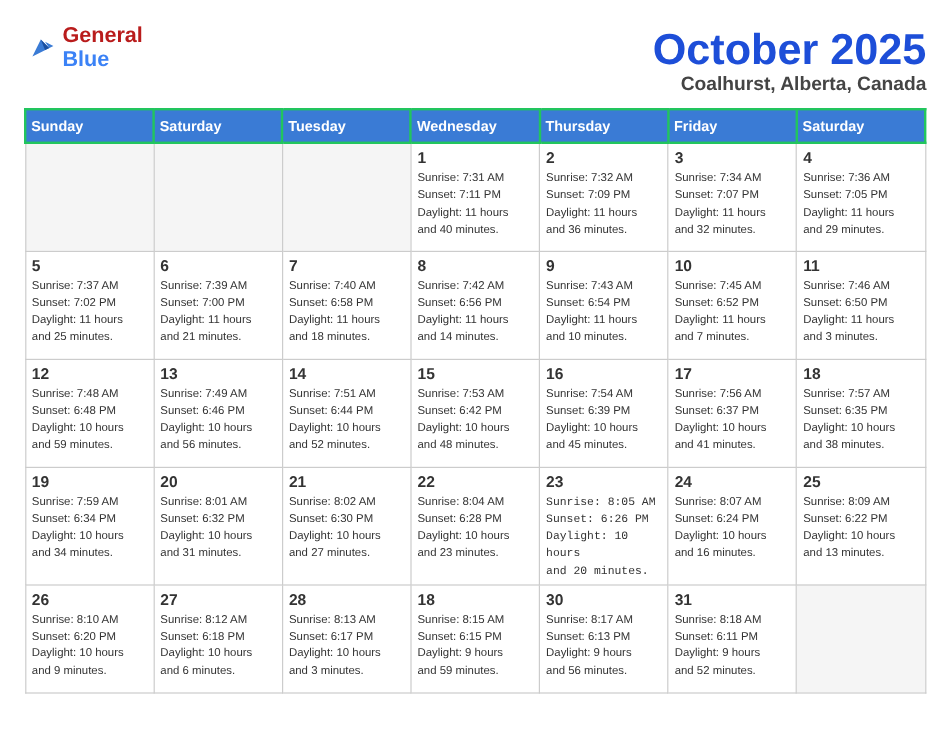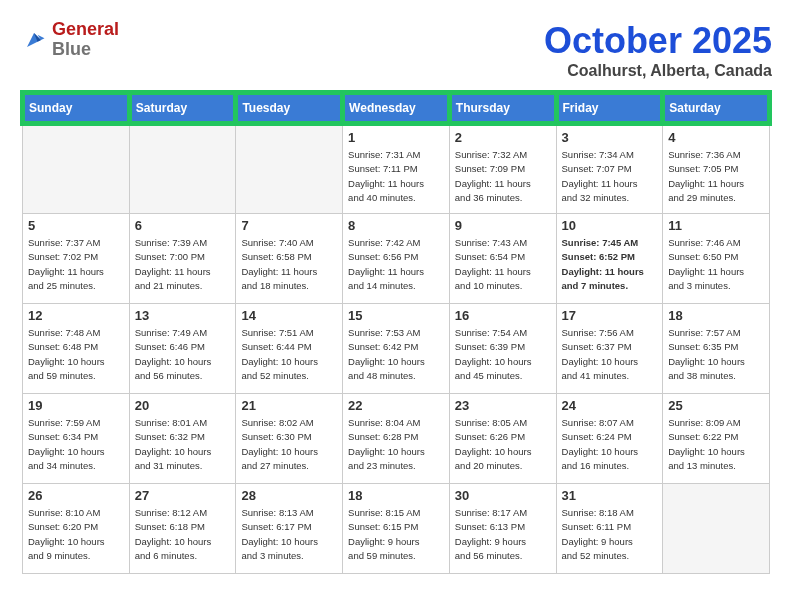--- a/index.html
+++ b/index.html
@@ -49,21 +49,21 @@
       border-collapse: collapse;
       table-layout: fixed;
     }
     th {
       background: #3a7bd5;
       color: #fff;
       font-size: 12px;
       font-weight: bold;
       padding: 6px 4px;
       text-align: left;
-      border: 5px solid #22c55e;
+      border: 2px solid #22c55e;
     }
     td {
       border: 1px solid #ccc;
       vertical-align: top;
       padding: 4px 5px;
       font-size: 10px;
       color: #333;
       height: 90px;
       background: #fff;
     }
@@ -86,21 +86,21 @@
 <body>
 
 <div class="header">
   <div class="logo">
     <svg class="logo-bird" viewBox="0 0 32 32" xmlns="http://www.w3.org/2000/svg">
       <polygon points="8,24 16,8 24,16 20,10 28,14" fill="#3a7bd5"></polygon>
       <polygon points="16,8 24,16 20,18" fill="#1a4fa0"></polygon>
     </svg>
     <div class="logo-text">
       <div><span>General</span></div>
-      <div><span style="color:#737373">Blue</span></div>
+      <div><span style="color:#3b82f6">Blue</span></div>
     </div>
   </div>
   <div class="title-block">
     <div class="month-title">October 2025</div>
     <div class="location">Coalhurst, Alberta, Canada</div>
   </div>
 </div>
 
 <table>
   <thead>
@@ -179,21 +179,21 @@
         </td>
         <td>
           <span class="day-num">9</span>
           <div class="cell-info" style="white-space: pre-line;">Sunrise: 7:43 AM
 Sunset: 6:54 PM
 Daylight: 11 hours
 and 10 minutes.</div>
         </td>
         <td>
           <span class="day-num">10</span>
-          <div class="cell-info" style="white-space: pre-line; font-weight: bold;">Sunrise: 7:45 AM
+          <div class="cell-info" style="white-space: pre-line;">Sunrise: 7:45 AM
 Sunset: 6:52 PM
 Daylight: 11 hours
 and 7 minutes.</div>
         </td>
         <td>
           <span class="day-num">11</span>
           <div class="cell-info" style="white-space: pre-line;">Sunrise: 7:46 AM
 Sunset: 6:50 PM
 Daylight: 11 hours
 and 3 minutes.</div>
@@ -274,21 +274,21 @@
         </td>
         <td>
           <span class="day-num">22</span>
           <div class="cell-info" style="white-space: pre-line;">Sunrise: 8:04 AM
 Sunset: 6:28 PM
 Daylight: 10 hours
 and 23 minutes.</div>
         </td>
         <td>
           <span class="day-num">23</span>
-          <div class="cell-info" style="white-space: pre-line;">Sunrise: 8:05 AM
+          <div class="cell-info" style="white-space: pre-line; font-family: Liberation Mono, monospace;">Sunrise: 8:05 AM
 Sunset: 6:26 PM
 Daylight: 10 hours
 and 20 minutes.</div>
         </td>
         <td>
           <span class="day-num">24</span>
           <div class="cell-info" style="white-space: pre-line;">Sunrise: 8:07 AM
 Sunset: 6:24 PM
 Daylight: 10 hours
 and 16 minutes.</div>

